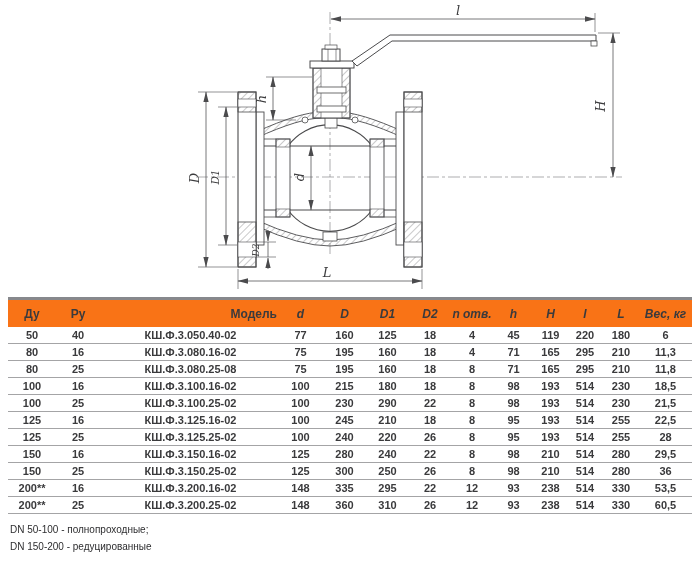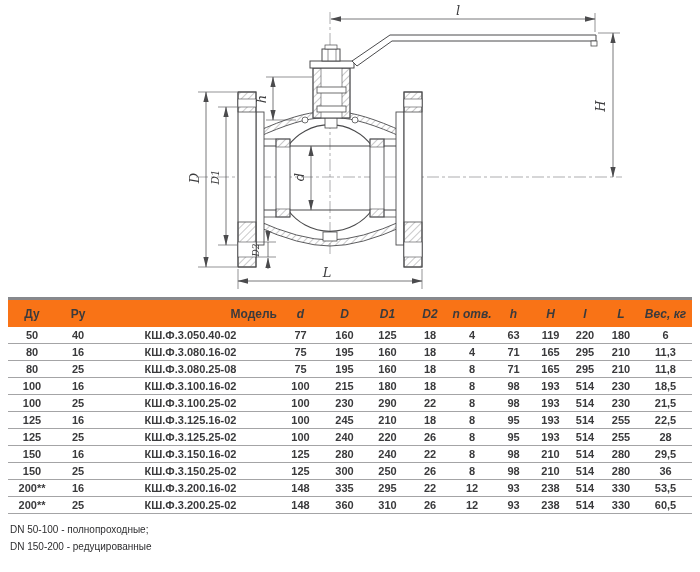--- a/index.html
+++ b/index.html
@@ -187,21 +187,21 @@
     <tbody>
         <tr>
           <td>50</td>
           <td>40</td>
           <td class="model">КШ.Ф.3.050.40-02</td>
           <td>77</td>
           <td>160</td>
           <td>125</td>
           <td>18</td>
           <td>4</td>
-          <td>63</td>
+          <td>45</td>
           <td>119</td>
           <td>220</td>
           <td>180</td>
           <td>6</td>
         </tr>
         <tr>
           <td>80</td>
           <td>16</td>
           <td class="model">КШ.Ф.3.080.16-02</td>
           <td>75</td>

